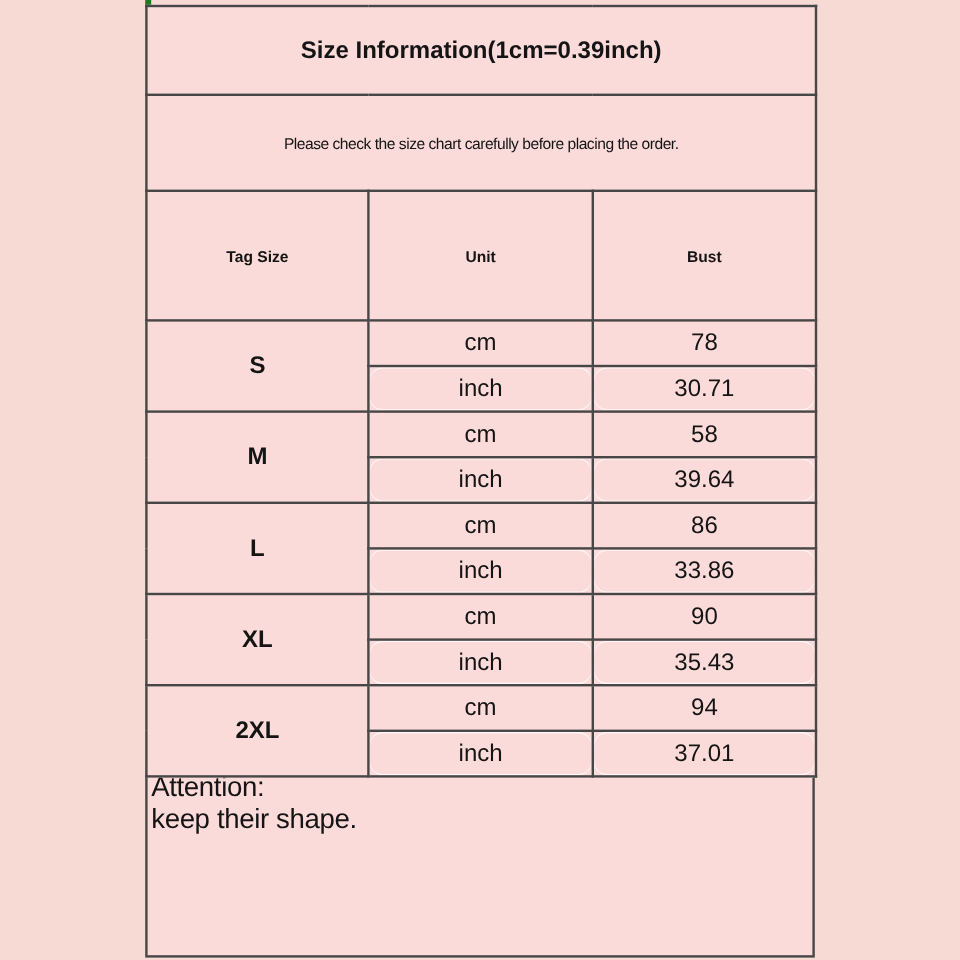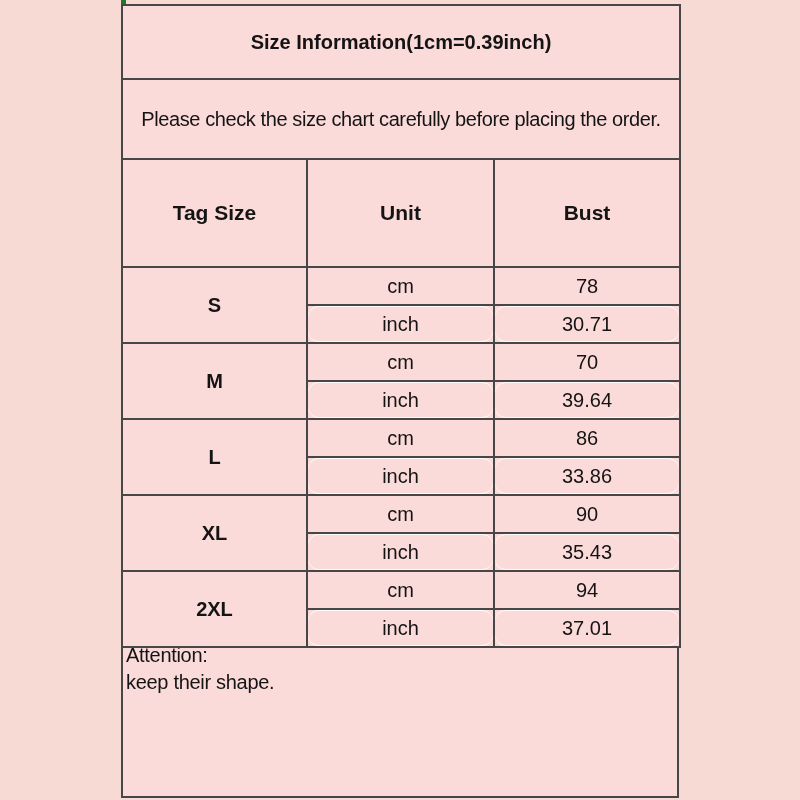--- a/index.html
+++ b/index.html
@@ -33,48 +33,48 @@
     background: #fbdbda;
   }
   td.title-cell {
     height: 72px;
     font-weight: bold;
     font-size: 20px;
     padding-top: 14px;
   }
   td.subtitle-cell {
     height: 78px;
-    font-size: 20px;
+    font-size: 13px;
     letter-spacing: -0.4px;
     white-space: nowrap;
   }
   td.head-cell {
     height: 106px;
     font-weight: bold;
-    font-size: 21px;
+    font-size: 13px;
     border-radius: 32px;
   }
   tr.data-row td { height: 36px; font-size: 20px; }
   td.tag-cell { font-weight: bold; font-size: 21px; }
   td.white-bg { background: #ffffff; }
   td.hairline { box-shadow: inset 0 1px 0 rgba(255,255,255,0.85), inset 0 -1px 0 rgba(255,255,255,0.85); border-radius: 11px; }
 
   
   .attention {
     position: absolute;
     left: 121px;
     top: 636px;
     width: 558px;
     height: 162px;
     box-sizing: border-box;
     background: #fbdbda;
     border: 2px solid #474747;
     z-index: 1;
     padding: 4px 3px 0 3px;
-    font-size: 20px;
+    font-size: 23px;
     line-height: 27px;
     letter-spacing: -0.3px;
     overflow: hidden;
   }
   .attention .line { white-space: nowrap; }
 
   
   .corner-artifact {
     position: absolute;
     left: 121px;
@@ -117,21 +117,21 @@
         <td class="white-bg">78</td>
       </tr>
       <tr class="data-row">
         <td class="hairline">inch</td>
         <td class="hairline">30.71</td>
       </tr>
 
       <tr class="data-row">
         <td class="tag-cell" rowspan="2">M</td>
         <td class="white-bg">cm</td>
-        <td class="white-bg">70</td>
+        <td class="white-bg">58</td>
       </tr>
       <tr class="data-row">
         <td class="hairline">inch</td>
         <td class="hairline">39.64</td>
       </tr>
 
       <tr class="data-row">
         <td class="tag-cell" rowspan="2">L</td>
         <td class="white-bg">cm</td>
         <td class="white-bg">86</td>

